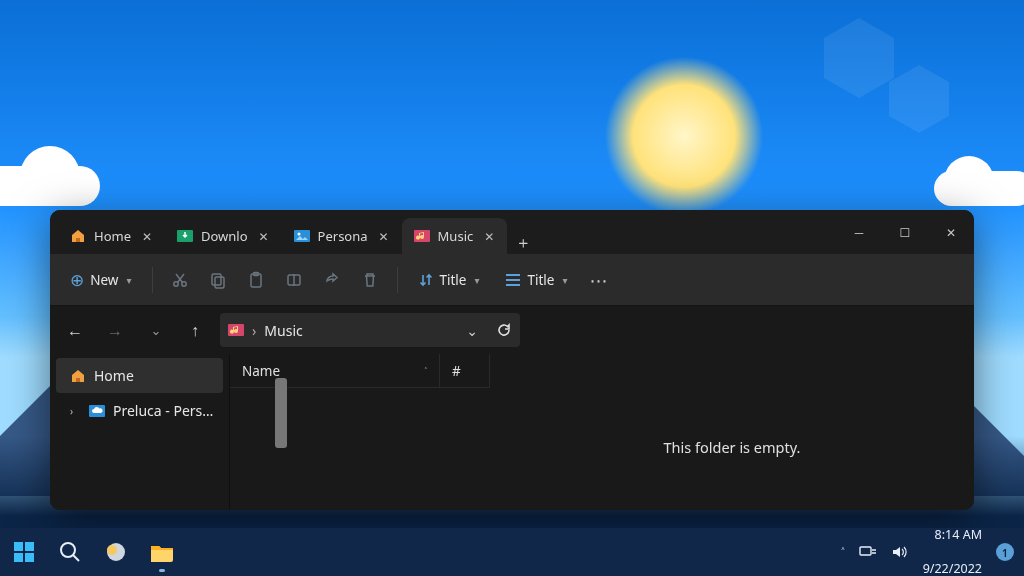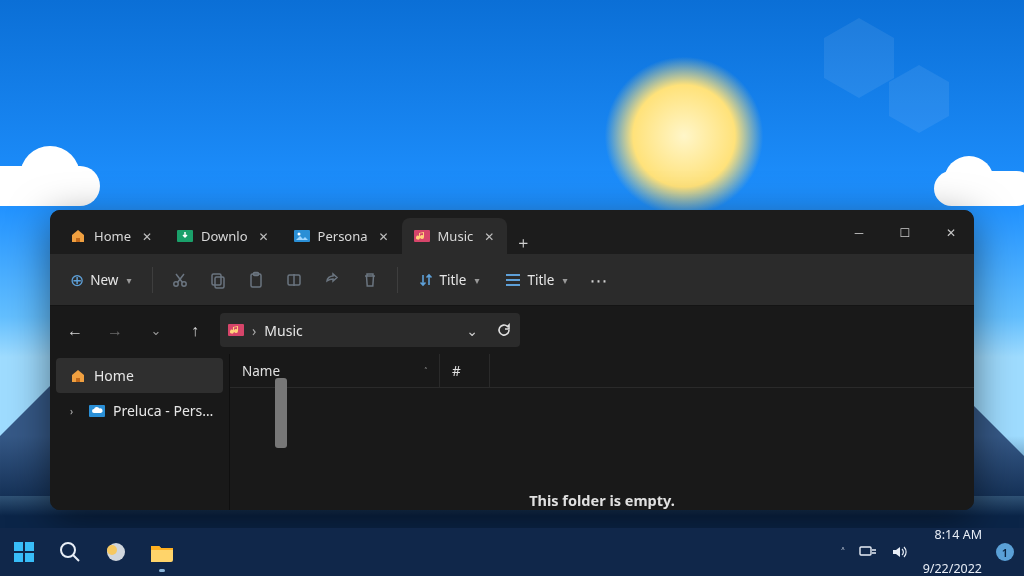--- a/index.html
+++ b/index.html
@@ -68,25 +68,25 @@
   .search { flex:1; height:34px; background:#2b2b2b; border-radius:4px;
             display:flex; align-items:center; padding:0 10px; gap:10px; color:#888; font-size:14px;}
   
   .body { flex:1; display:flex; background:#191919; }
   .sidebar { width:180px; display:flex; flex-direction:column; padding-top:4px; border-right:1px solid #0f0f0f;}
   .side-item { display:flex; align-items:center; gap:8px; padding:8px 12px 8px 20px; color:#e6e6e6; font-size:14px; }
   .side-item.sel { background:#2f2f2f; border-radius:4px; margin:0 6px; padding-left:14px;}
   .side-item .exp { width:12px; color:#bbb; font-size:10px;}
   .scrollthumb { position:absolute; left:225px; top:168px; width:12px; height:70px; background:#777; border-radius:3px;}
   
-  .content { flex:1; display:flex; flex-direction:column; }
+  .content { flex:1; display:flex; }
   .cols { height:34px; display:flex; align-items:center; border-bottom:1px solid #2a2a2a; color:#e0e0e0; font-size:13.5px;}
   .col { padding:0 12px; border-right:1px solid #2a2a2a; height:100%; display:flex; align-items:center; gap:6px;}
-  .empty { flex:1; display:flex; align-items:flex-end; justify-content:center; padding-top:30px;
-           color:#e0e0e0; font-size:14.5px;font-weight:bold;}
+  .empty { flex:1; display:flex; align-items:center; justify-content:center; padding-top:30px;
+           color:#e0e0e0; font-size:14.5px;}
   
   
   .taskbar { position:absolute; left:0; right:0; bottom:0; height:48px;
              background:#10274a; display:flex; align-items:center; padding:0 10px; }
   .task-icons { display:flex; gap:18px; align-items:center; }
   .task-icons .ti { width:28px; height:28px; display:flex; align-items:center; justify-content:center; position:relative;}
   .tray { margin-left:auto; display:flex; align-items:center; gap:14px; color:#e8eef7; font-size:12px;}
   .clock { display:flex; flex-direction:column; align-items:flex-end; line-height:1.15; font-size:12.5px;gap:20px;}
   .notif { width:18px; height:18px; border-radius:50%; background:#5aa0d7; color:#0b2340; font-size:11px;
            display:flex; align-items:center; justify-content:center; font-weight:600;}

